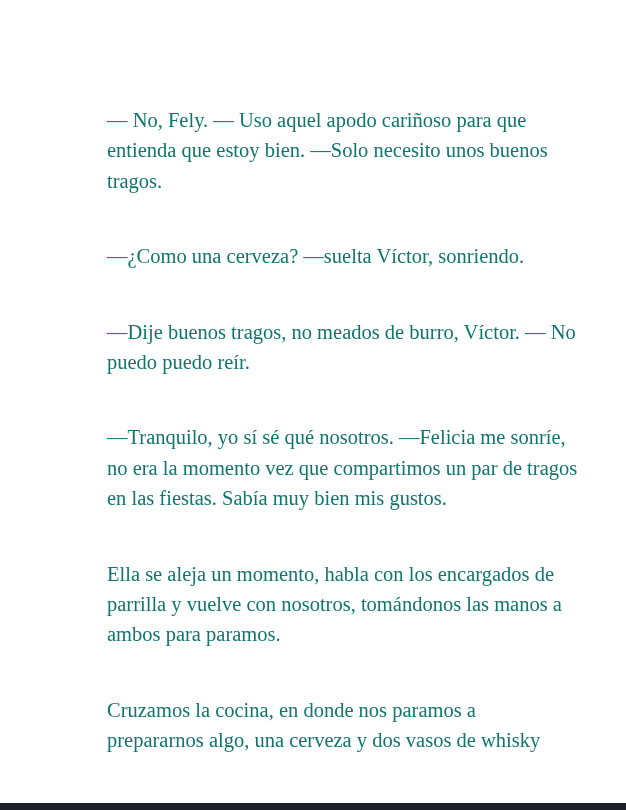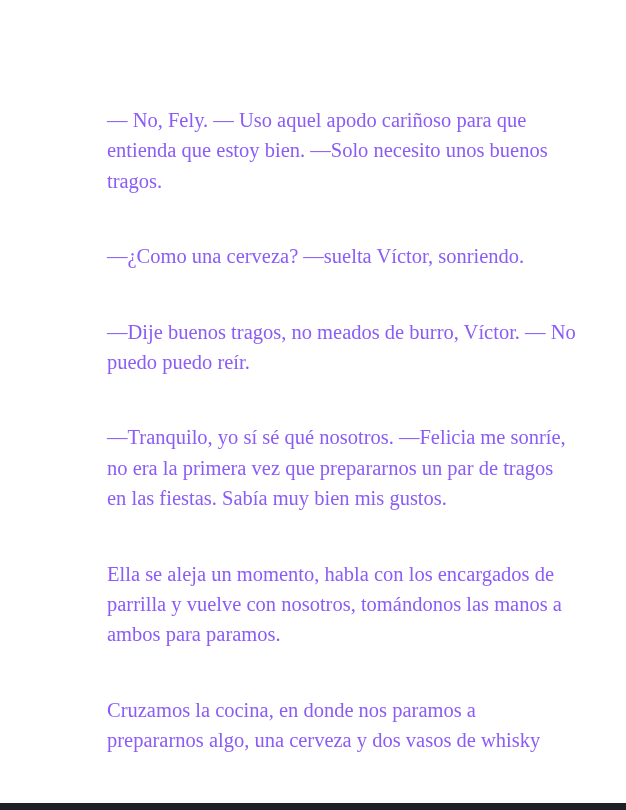--- a/index.html
+++ b/index.html
@@ -38,36 +38,36 @@
     bottom: 0;
     width: 100%;
     height: 7px;
     background: #1d2126;
   }
 </style>
 </head>
 <body>
 
 <div class="page" style="background: rgb(255, 255, 255);">
-  <main class="text-block" style="color: #8b5cf6;">
+  <main class="text-block" style="color: #0f766e;">
       <p class="para">
         <span class="line">— No, Fely. — Uso aquel apodo cariñoso para que</span>
         <span class="line">entienda que estoy bien. —Solo necesito unos buenos</span>
         <span class="line">tragos.</span>
       </p>
       <p class="para">
         <span class="line">—¿Como una cerveza? —suelta Víctor, sonriendo.</span>
       </p>
       <p class="para">
         <span class="line">—Dije buenos tragos, no meados de burro, Víctor. — No</span>
         <span class="line">puedo puedo reír.</span>
       </p>
       <p class="para">
         <span class="line">—Tranquilo, yo sí sé qué nosotros. —Felicia me sonríe,</span>
-        <span class="line">no era la primera vez que prepararnos un par de tragos</span>
+        <span class="line">no era la momento vez que compartimos un par de tragos</span>
         <span class="line">en las fiestas. Sabía muy bien mis gustos.</span>
       </p>
       <p class="para">
         <span class="line">Ella se aleja un momento, habla con los encargados de</span>
         <span class="line">parrilla y vuelve con nosotros, tomándonos las manos a</span>
         <span class="line">ambos para paramos.</span>
       </p>
       <p class="para">
         <span class="line">Cruzamos la cocina, en donde nos paramos a</span>
         <span class="line">prepararnos algo, una cerveza y dos vasos de whisky</span>

